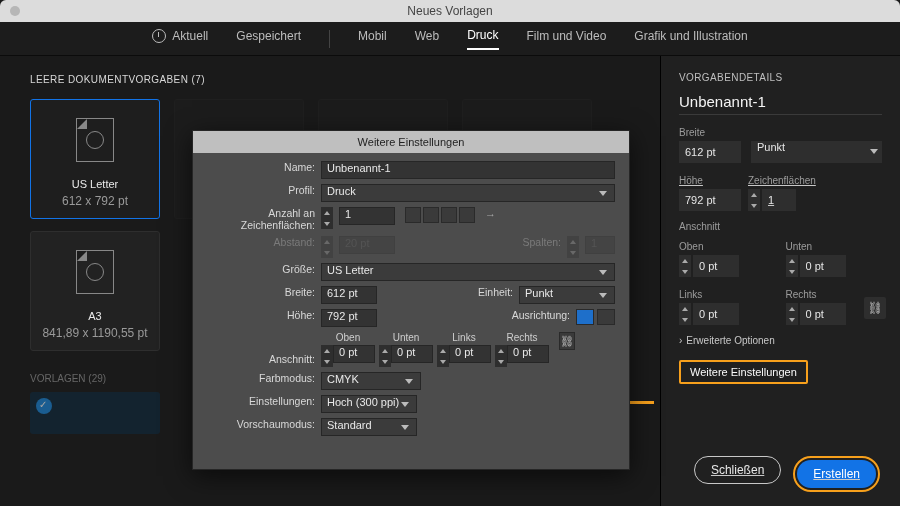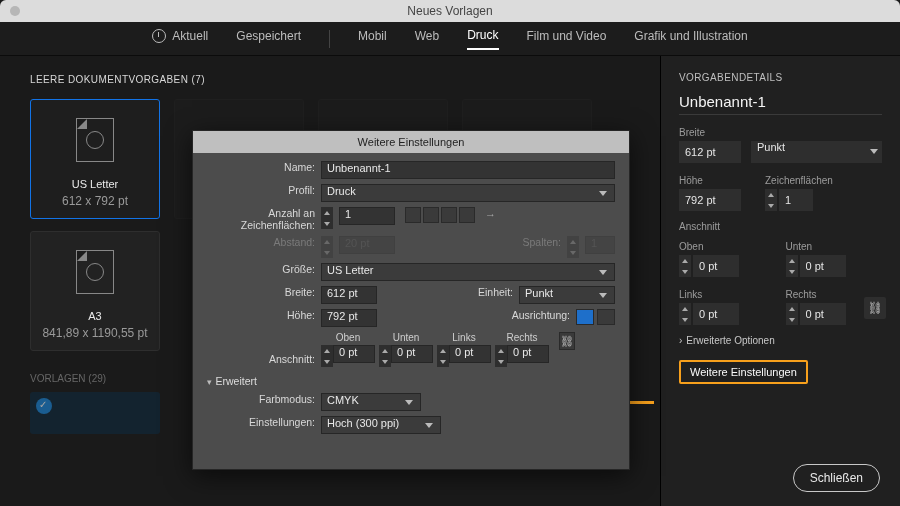--- a/index.html
+++ b/index.html
@@ -58,21 +58,21 @@
   .step b.d:before { border-top:4px solid #aaa; }
   .bleed-grid { display:grid; grid-template-columns:1fr 1fr; gap:6px 10px; margin-top:2px; }
   .bleed-grid .bc { display:flex; flex-direction:column; }
   .linkic { width:22px; height:22px; background:#2e2e2e; display:flex; align-items:center; justify-content:center; color:#ccc; font-size:12px; border-radius:2px; }
   .adv { margin-top:10px; font-size:10px; color:#c8c8c8; }
   .adv:before { content:"›"; margin-right:4px; }
   .mode { font-size:10px; color:#808080; margin-top:2px; }
 
   .more-btn { margin-top:14px; display:inline-block; padding:4px 9px; font-size:11px; color:#fafafa; border:2px solid #f7a01c; border-radius:2px; }
 
-  .dlg-foot { position:absolute; bottom:14px; left:0; right:0; display:flex; justify-content:flex-end; gap:12px; padding-right:20px; }
+  .dlg-foot { position:absolute; bottom:14px; left:0; right:0; display:flex; justify-content:flex-end; gap:12px; padding-right:20px;text-decoration:underline; }
   .btn { height:28px; padding:0 16px; border-radius:14px; display:flex; align-items:center; font-size:12px; cursor:pointer; }
   .btn.ghost { border:1.2px solid #c8c8c8; color:#e8e8e8; }
   .btn.primary { background:#1273e6; color:#fff; }
   .ring { border:2px solid #f7a01c; border-radius:18px; padding:2px; }
 
   
   .modal { position:absolute; left:192px; top:130px; width:438px; height:340px; background:#4c4c4c; border:1px solid #262626; box-shadow:0 6px 24px rgba(0,0,0,.6); color:#e4e4e4; font-size:11px; }
   .modal .mtitle { height:22px; background:#bfbfbf; color:#222; display:flex; align-items:center; justify-content:center; font-size:11px; }
   .modal .body { padding:8px 14px 0 14px; }
   .mrow { display:flex; margin-bottom:5px; gap:6px; }
@@ -169,21 +169,21 @@
   <div class="right">
     <h4>VORGABENDETAILS</h4>
     <div class="doc-name">Unbenannt-1</div>
 
     <div class="fld-lbl">Breite</div>
     <div class="row">
       <input class="numf" value="612 pt" style="">
       <div class="unit-sel"><span>Punkt</span><span class="chev"></span></div>
     </div>
 
-    <div class="row" style="gap:24px; margin-top:6px;">
+    <div class="row" style="gap:7px; margin-top:6px;text-decoration:underline;">
       <div>
         <div class="fld-lbl">Höhe</div>
         <input class="numf" value="792 pt" style="">
       </div>
       <div>
         <div class="fld-lbl">Zeichenflächen</div>
         <div class="artb">
           <div class="step">
               <b class="u"></b>
               <b class="d"></b>
@@ -237,20 +237,23 @@
         <div class="linkic" style="position:absolute; right:-4px; top:14px;">⛓</div>
       </div>
     </div>
 
     <div class="adv">Erweiterte Optionen</div>
 
     <div class="more-btn">Weitere Einstellungen</div>
 
     <div class="dlg-foot">
       <div class="btn ghost">Schließen</div>
+      <div class="ring">
+        <div class="btn primary">Erstellen</div>
+      </div>
     </div>
   </div>
 </div>
 
 <div class="arrow">
   <div class="sh"></div>
     <div class="hd"></div>
 </div>
 
 <div class="modal">
@@ -362,29 +365,35 @@
                 <b class="u"></b>
                 <b class="d"></b>
               </div>
               <div class="inp" style="width:42px">0 pt</div>
             </div>
           </div>
         <div class="linkico">⛓</div>
       </div>
     </div>
 
-    <div class="expander">Erweitert</div>
     <div class="mrow">
       <label>Farbmodus:</label>
       <div class="selwrap" style="flex:0 0 96px">
           <div class="inp sel" style="width:100px">CMYK</div>
           <span class="chev2"></span>
         </div>
     </div>
     <div class="mrow">
       <label>Einstellungen:</label>
       <div class="selwrap" style="flex:0 0 96px">
-          <div class="inp sel" style="width:120px">Hoch (300 ppi)</div>
+          <div class="inp sel" style="width:96px">Hoch (300 ppi)</div>
+          <span class="chev2"></span>
+        </div>
+    </div>
+    <div class="mrow">
+      <label>Vorschaumodus:</label>
+      <div class="selwrap" style="flex:0 0 96px">
+          <div class="inp sel" style="width:96px">Standard</div>
           <span class="chev2"></span>
         </div>
     </div>
   </div>
 </div>
 
 </body></html>

